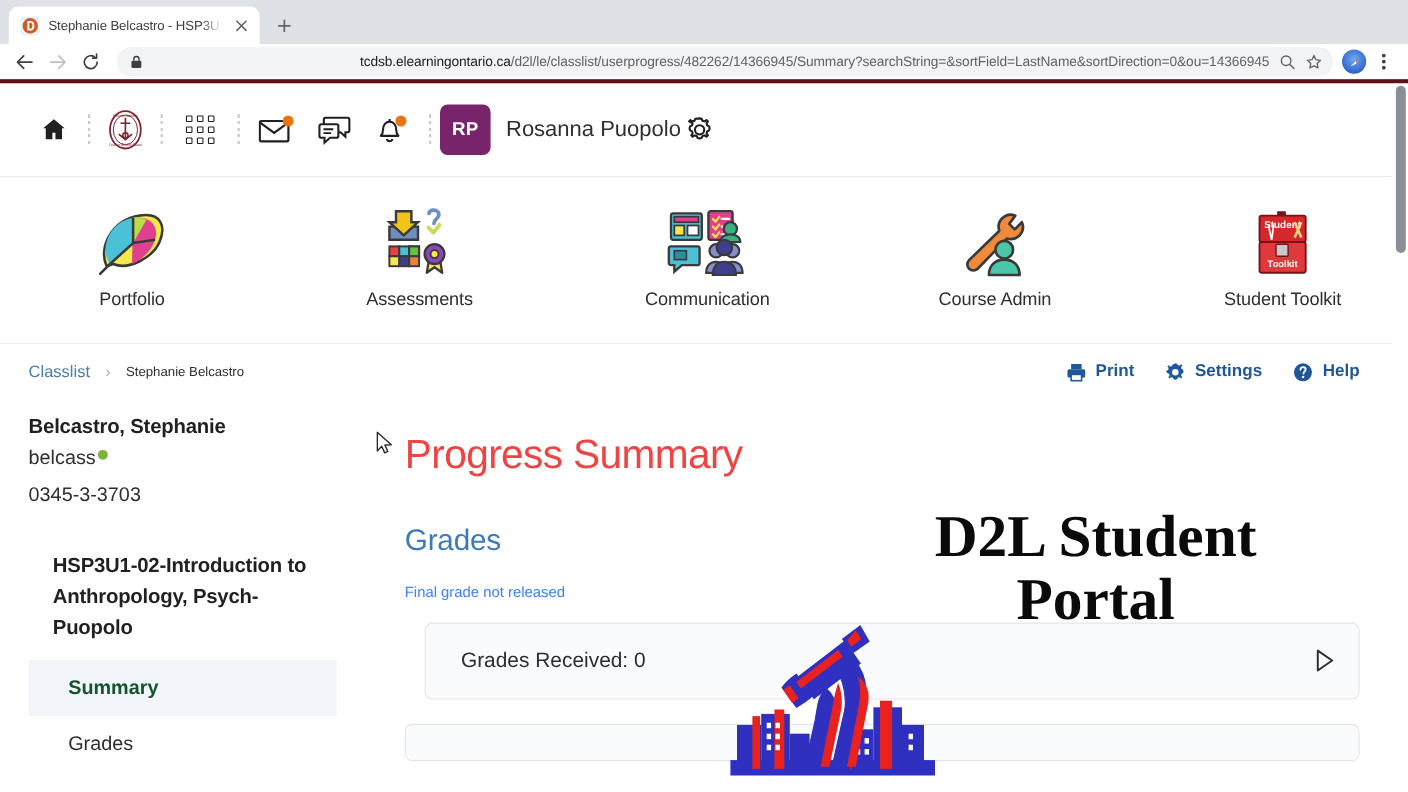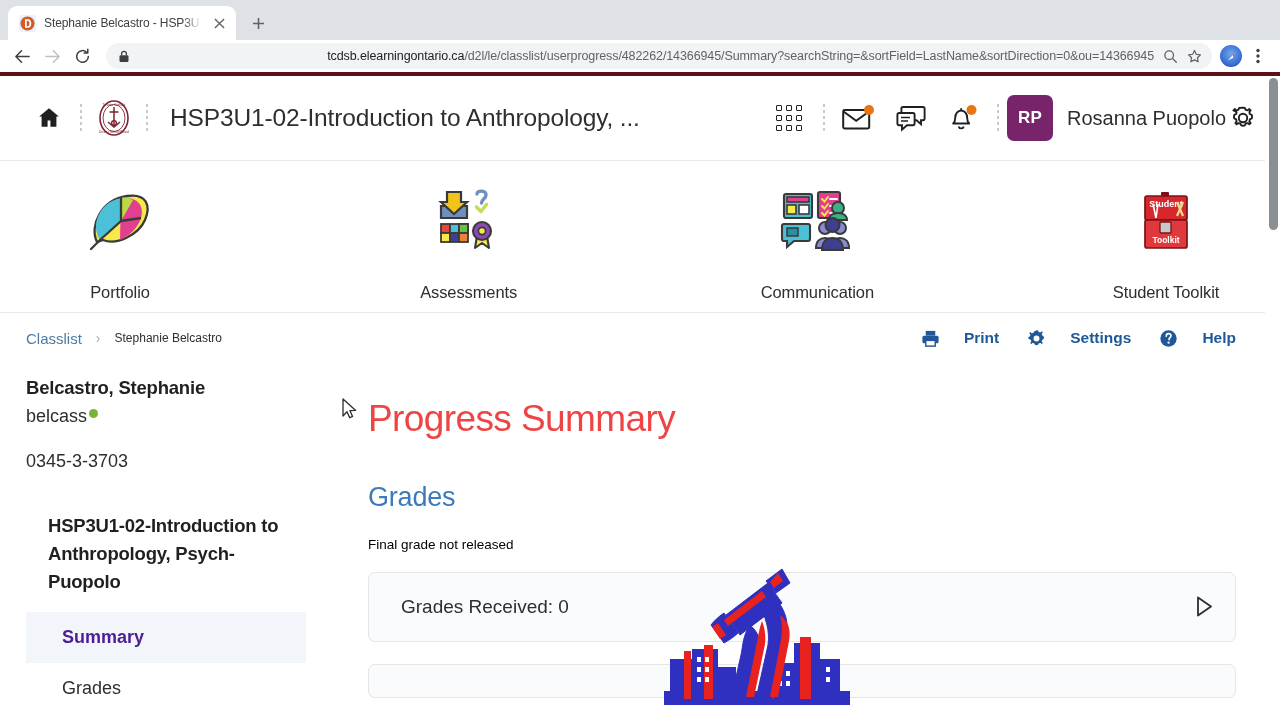--- a/index.html
+++ b/index.html
@@ -147,79 +147,80 @@
     height: 152px;
     display: flex; align-items: flex-start;
     justify-content: space-between;
     padding: 26px 38px 0 44px;
     border-bottom: 1px solid #e8e9ea;
     background:#fff;
   }
   .cn-item { width: 152px; text-align:center; }
   .cn-icon { height: 68px; display:flex;align-items:center;justify-content:center; }
   .cn-label {
-    font-size: 16.5px; color:#2d2e2f; margin-top: 28px;
+    font-size: 16.5px; color:#2d2e2f; margin-top: 8px;
     white-space: nowrap; letter-spacing: -0.1px;
   }
 
   
   .crumbrow {
     height: 50px; display:flex; align-items:center;
     padding: 0 44px 0 26px;
     background:#fff;
   }
   .crumb-link { font-size: 15px; color:#4b7ca6; }
   .crumb-sep { color:#a9adb1; margin: 0 14px; font-size: 14px; }
   .crumb-cur { font-size: 12px; color:#2d2e2f; }
   .crumb-spacer { flex:1 1 auto; }
   .act {
-    display:flex; align-items:center; gap: 24px;
+    display:flex; align-items:center; gap: 8px;
     color:#1f5898; font-size: 15.5px; font-weight: 700;
     margin-left: 28px;
   }
   .act svg { display:block; }
 
   
   .cols { display:flex; align-items:center; padding-left: 26px; }
 
   .sidecol { width: 280px; flex: 0 0 auto; padding-top: 14px; }
   .stu-name { font-size: 18.5px; font-weight: 700; color:#1f2022; letter-spacing: -0.2px; }
   .stu-user {
     font-size: 18px; color:#2d2e2f; margin-top: 7px;
     display:flex; align-items:flex-start; gap:2px;
   }
   .online-dot { width:9px;height:9px;border-radius:50%;background:#7fb03c; margin-top:3px; }
-  .stu-id { font-size: 18px; color:#2d2e2f; margin-top: 24px; }
+  .stu-id { font-size: 18px; color:#2d2e2f; margin-top: 12px; }
 
   .sidebox { margin-top: 28px; }
   .side-coursetitle {
     font-size: 18.5px; font-weight: 700; color:#1f2022;
     line-height: 1.52; padding: 12px 14px 16px 22px;
     letter-spacing: -0.2px;
   }
   .side-item {
     font-size: 18px; color:#2d2e2f;
     padding: 15px 14px 15px 36px;
   }
-  .side-item.active { background:#f2f6fa; font-weight: 700; color:#4c1d95; }
+  .side-item.active { background:#f2f6fa; font-weight: 700; color:#14532d; }
 
   .maincol { flex: 1 1 auto; padding: 18px 44px 0 62px; position: relative; }
   .ptitle {
     font-size: 37px; color:#ef4444; font-weight: 400;
     letter-spacing: -0.6px;
   }
   .sec-h { font-size: 27px; color:#3c7ab8; font-weight: 400; margin-top: 42px; letter-spacing:-0.2px;}
-  .sec-sub { font-size: 13.5px; color:#000000; margin-top: 24px; }
+  .sec-sub { font-size: 13.5px; color:#3b82f6; margin-top: 24px; }
   .card {
     margin-top: 20px;
     border: 1px solid #e3e5e7; border-radius: 7px;
     background: #fafbfc;
     height: 70px;
     display:flex; align-items:center;
     padding: 0 22px 0 32px;
+    margin-left: 18px;
   }
   .card-label { font-size: 19px; color:#2d2e2f; flex:1 1 auto; }
   .card-arrow { color:#2d2e2f; display:flex; }
   .card2 {
     margin-top: 22px;
     border: 1px solid #e3e5e7; border-radius: 7px;
     background: #fafbfc; height: 34px;
   }
 
   
@@ -352,21 +353,20 @@
           <ellipse cx="22" cy="22" rx="14" ry="17" fill="none" stroke="#7d2430" stroke-width="1.6"></ellipse>
           <ellipse cx="22" cy="22" rx="11" ry="13.5" fill="none" stroke="#7d2430" stroke-width="0.9"></ellipse>
           <path d="M22 11v18M17.5 16h9" stroke="#7d2430" stroke-width="1.5"></path>
           <path d="M16 26l6 5 6-5" fill="none" stroke="#7d2430" stroke-width="1.5"></path>
           <circle cx="22" cy="27" r="2.4" fill="none" stroke="#7d2430" stroke-width="1.4"></circle>
           <text x="22" y="10" font-size="3.2" fill="#7d2430" text-anchor="middle" font-family="Liberation Sans, sans-serif">Toronto Catholic</text>
           <text x="22" y="37" font-size="3.2" fill="#7d2430" text-anchor="middle" font-family="Liberation Sans, sans-serif">District School Board</text>
         </svg>
       </span>
       <span class="dotsep"></span>
-      <div class="course-title">HSP3U1-02-Introduction to Anthropology, ...</div>
 
       <div class="navicons">
         <span class="navico">
           <span class="waffle">
               <i></i>
               <i></i>
               <i></i>
               <i></i>
               <i></i>
               <i></i>
@@ -471,20 +471,30 @@
             <circle cx="52.5" cy="37" r="7" fill="#3f3f8f" stroke="#3a3a3a" stroke-width="2"></circle>
             <path d="M36 60c0-7 4-10 9-10s9 3 9 10z" fill="#8a8cd0" stroke="#3a3a3a" stroke-width="2"></path>
             <path d="M51 60c0-7 4-10 9-10s9 3 9 10z" fill="#8a8cd0" stroke="#3a3a3a" stroke-width="2"></path>
             <path d="M42 62c0-8 4.5-12 10.5-12S63 54 63 62z" fill="#3f3f8f" stroke="#3a3a3a" stroke-width="2"></path>
           </svg>
         </div>
         <div class="cn-label">Communication</div>
       </div>
 
 
+      <div class="cn-item">
+        <div class="cn-icon">
+          <svg width="68" height="62" viewBox="0 0 68 62">
+            <path d="M52 6a11 11 0 0 0-14.5 13.8L10 46.5a5.5 5.5 0 0 0 7.8 7.8l26.7-27.5A11 11 0 0 0 58 12l-6.5 6.5-5-5z" fill="#f08a3c" stroke="#3a3a3a" stroke-width="2.4" stroke-linejoin="round"></path>
+            <circle cx="42" cy="37" r="8" fill="#4cc6a8" stroke="#3a3a3a" stroke-width="2.4"></circle>
+            <path d="M28 60c0-9 6-14 14-14s14 5 14 14z" fill="#4cc6a8" stroke="#3a3a3a" stroke-width="2.4" stroke-linejoin="round"></path>
+          </svg>
+        </div>
+        <div class="cn-label">Course Admin</div>
+      </div>
 
       <div class="cn-item">
         <div class="cn-icon">
           <svg width="58" height="62" viewBox="0 0 58 62">
             <rect x="24" y="2" width="8" height="4" rx="1" fill="#7a1218"></rect>
             <rect x="8" y="6" width="42" height="24" rx="2" fill="#d5272c" stroke="#7a1218" stroke-width="1.7"></rect>
             <text x="29" y="17" font-size="9" font-weight="bold" fill="#fff" text-anchor="middle" font-family="Liberation Sans, sans-serif">Student</text>
             <rect x="8" y="30" width="42" height="28" rx="2" fill="#e0393d" stroke="#7a1218" stroke-width="1.7"></rect>
             <rect x="23" y="32" width="11" height="11" rx="1" fill="#c8c8c8" stroke="#7a1218" stroke-width="1.3"></rect>
             <text x="29" y="53" font-size="8.5" font-weight="bold" fill="#fff" text-anchor="middle" font-family="Liberation Sans, sans-serif">Toolkit</text>
@@ -563,20 +573,24 @@
         <div class="card2"></div>
 
         <span class="cursor" style="position:absolute;left:36px;top:18px;">
           <svg width="15" height="21" viewBox="0 0 15 21">
               <path d="M1 1l0 17 4-4.3 2.7 6 2.9-1.3-2.7-5.8 5.8-.2z" fill="#fff" stroke="#2b2b2b" stroke-width="1.3" stroke-linejoin="round"></path>
             </svg>
         </span>
       </div>
     </div>
 
+    <div class="overlay-title">
+      <div>D2L Student</div>
+      <div>Portal</div>
+    </div>
 
     <div class="watermark">
       <span>
         <svg width="205" height="152" viewBox="0 0 205 152">
 
           <g fill="#2f30bf">
             <rect x="16" y="96" width="22" height="40"></rect>
             <rect x="38" y="86" width="26" height="50"></rect>
             <rect x="64" y="104" width="18" height="32"></rect>
             <rect x="120" y="100" width="20" height="36"></rect>

